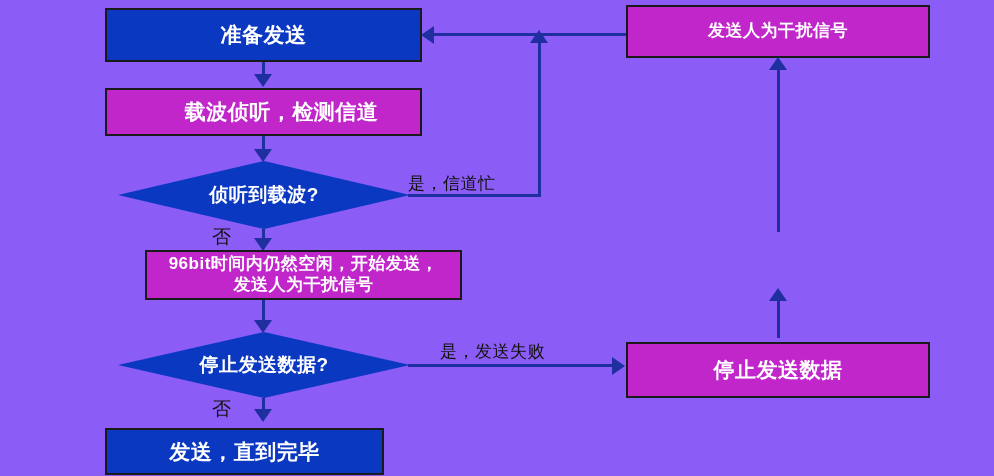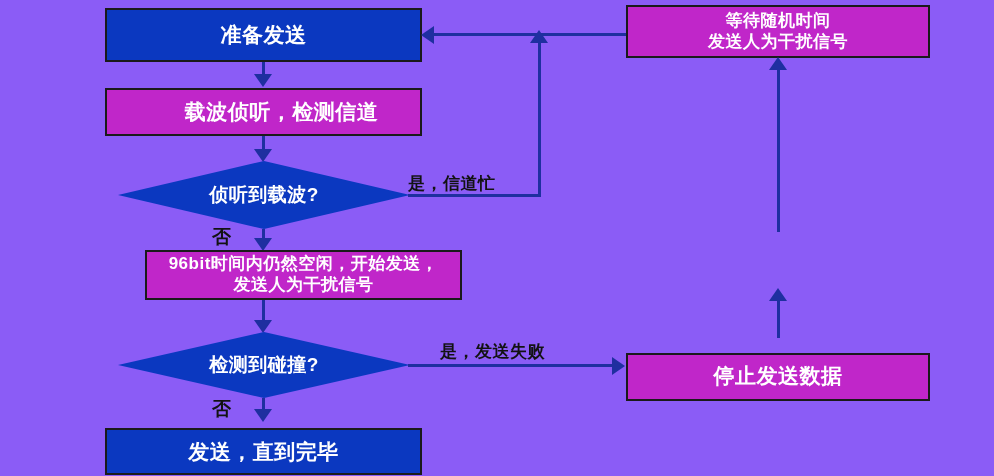--- a/index.html
+++ b/index.html
@@ -88,21 +88,21 @@
   }
   .arrow-right {
     border-top: 9px solid transparent;
     border-bottom: 9px solid transparent;
     border-left: 13px solid #1f2fa0;
   }
 
   .edge-label {
     position: absolute;
     color: #121212;
-    font-weight: bold;
+    font-weight: normal;
     white-space: nowrap;
     letter-spacing: 0.5px;
   }
 
   
   .t-lg { font-size: 21px; }
   .t-md { font-size: 19px; }
   .t-sm { font-size: 17px; }
 </style>
 </head>
@@ -148,48 +148,47 @@
   </div>
 
   <div class="conn vline" style="left:262px; top:300px; height:22px;"></div>
   <div class="arrow arrow-down" style="left:254px; top:320px;"></div>
 
   <div class="diamond" style="left:118px; top:332px; width:292px; height:66px;">
     <svg class="dshape" viewBox="0 0 292 66" preserveAspectRatio="none">
       <polygon points="146,0 292,33 146,66 0,33" fill="#0b38c0"></polygon>
     </svg>
     <div class="dlabel t-md">
-      <span>检测到碰撞?</span>
+      <span>停止发送数据?</span>
     </div>
   </div>
 
   <div class="conn vline" style="left:262px; top:398px; height:14px;"></div>
   <div class="arrow arrow-down" style="left:254px; top:409px;"></div>
   <div class="edge-label t-md" style="left:212px; top:396px;">否</div>
 
-  <div class="node rect fill-blue t-lg" style="left:105px; top:428px; width:317px; height:47px;">
+  <div class="node rect fill-blue t-lg" style="left:105px; top:428px; width:279px; height:47px;">
     <span>发送，直到完毕</span>
   </div>
 
   <div class="conn hline" style="left:408px; top:364px; width:205px;"></div>
   <div class="arrow arrow-right" style="left:612px; top:357px;"></div>
   <div class="edge-label t-sm" style="left:440px; top:340px;">是，发送失败</div>
 
   <div class="node rect fill-magenta t-sm" style="left:626px; top:5px; width:304px; height:53px; flex-direction:column;">
-    <span>等待随机时间</span>
     <span>发送人为干扰信号</span>
   </div>
 
   <div class="conn hline" style="left:433px; top:33px; width:193px;"></div>
   <div class="arrow arrow-left" style="left:421px; top:26px;"></div>
 
   <div class="conn vline" style="left:777px; top:70px; height:162px;"></div>
   <div class="arrow arrow-up" style="left:769px; top:57px;"></div>
 
 
   <div class="conn vline" style="left:777px; top:300px; height:38px;"></div>
   <div class="arrow arrow-up" style="left:769px; top:288px;"></div>
 
-  <div class="node rect fill-magenta t-lg" style="left:626px; top:353px; width:304px; height:48px;font-family:Liberation Serif, serif;">
+  <div class="node rect fill-magenta t-lg" style="left:626px; top:342px; width:304px; height:56px;">
     <span>停止发送数据</span>
   </div>
 
 </div>
 
 </body></html>

